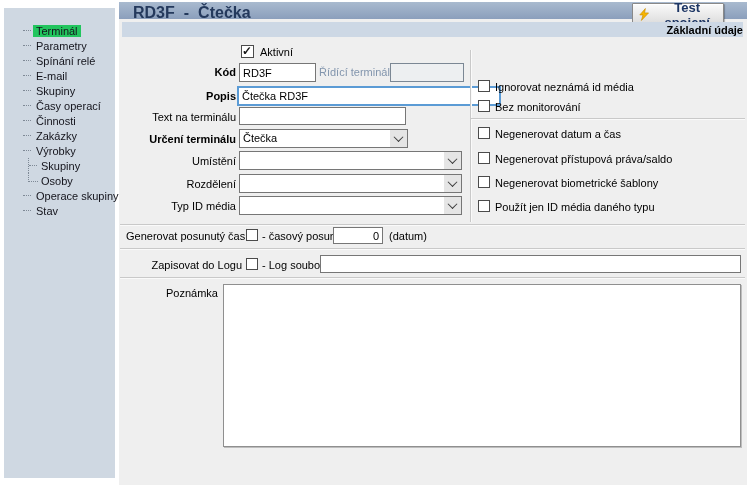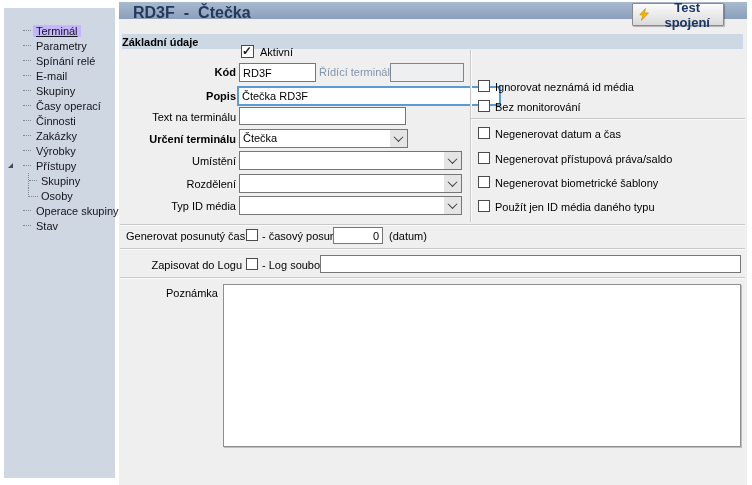--- a/index.html
+++ b/index.html
@@ -11,38 +11,38 @@
   .sidebar{position:absolute;left:4px;top:8px;width:111px;height:470px;
            background:#cfd8e2;padding-top:15px;box-sizing:border-box;}
   .trow{display:flex;align-items:center;height:15px;padding-left:19px;position:relative;cursor:default;}
   .trow.child{padding-left:24px;}
   .conn-h{width:8px;height:0;border-top:1px dotted #7e8996;margin-right:2px;flex:none;}
   .conn-tee{width:9px;height:15px;border-left:1px dotted #7e8996;position:relative;flex:none;}
   .conn-tee::after{content:"";position:absolute;left:0;top:7px;width:8px;border-top:1px dotted #7e8996;}
   .conn-elbow{width:9px;height:8px;border-left:1px dotted #7e8996;border-bottom:1px dotted #7e8996;
               align-self:flex-start;flex:none;}
   .tlabel{padding:0 3px;white-space:nowrap;color:#14141c;}
-  .tlabel.sel{background:#c4b5fd;text-decoration:underline;}
+  .tlabel.sel{background:#22c55e;}
   .expander{position:absolute;left:4px;top:5px;width:0;height:0;
             border-bottom:5px solid #4a4a4a;border-left:5px solid transparent;}
 
   
   .main-bg{position:absolute;left:119px;top:19px;width:628px;height:466px;background:#efefef;}
   .header-bar{position:absolute;left:119px;top:2px;width:628px;height:17px;
               background:linear-gradient(180deg,#a9bacf,#8b9fbc);}
   .htitle{position:absolute;left:14px;top:2px;font-weight:bold;font-size:16px;color:#24395c;white-space:nowrap;}
   .htitle .sep{margin:0 9px;}
   .test-btn{position:absolute;left:632px;top:3px;width:92px;height:23px;
             display:flex;align-items:center;justify-content:center;gap:8px;
             border:1px solid #898989;border-radius:1px;
             background:linear-gradient(180deg,#fbfbfb,#dadada);
             box-shadow:inset 0 1px 0 #fff,1px 1px 1px rgba(0,0,0,.25);
             font-family:inherit;font-size:13px;font-weight:bold;color:#1c3564;cursor:pointer;}
-  .section-bar{position:absolute;left:122px;top:34px;width:621px;height:15px;background:#cdd8e5;
-               display:flex;align-items:center;justify-content:flex-start;font-weight:bold;}
+  .section-bar{position:absolute;left:122px;top:22px;width:621px;height:15px;background:#cdd8e5;
+               display:flex;align-items:center;justify-content:flex-end;font-weight:bold;}
 
   
   .lbl{position:absolute;text-align:right;white-space:nowrap;line-height:13px;}
   .lbl-l{position:absolute;white-space:nowrap;line-height:13px;}
   .b{font-weight:bold;}
   .dim{color:#8295ad;}
   .inp{position:absolute;box-sizing:border-box;border:1px solid #767676;background:#fff;
        font-family:inherit;font-size:11px;padding:1px 3px;outline:none;}
   .inp.focus{border:2px solid #5b9bd5;}
   .inp.disabled{background:#edeff1;border-color:#7b8794;}
@@ -99,25 +99,20 @@
         <span class="tlabel">Činnosti</span>
       </div>
     <div class="trow">
         <span class="conn-h"></span>
         <span class="tlabel">Zakázky</span>
       </div>
     <div class="trow">
         <span class="conn-h"></span>
         <span class="tlabel">Výrobky</span>
       </div>
-    <div class="trow">
-        <span class="expander"></span>
-        <span class="conn-h"></span>
-        <span class="tlabel">Přístupy</span>
-      </div>
     <div class="trow child">
         <span class="conn-tee"></span>
         <span class="tlabel">Skupiny</span>
       </div>
     <div class="trow child">
         <span class="conn-elbow"></span>
         <span class="tlabel">Osoby</span>
       </div>
     <div class="trow">
         <span class="conn-h"></span>

